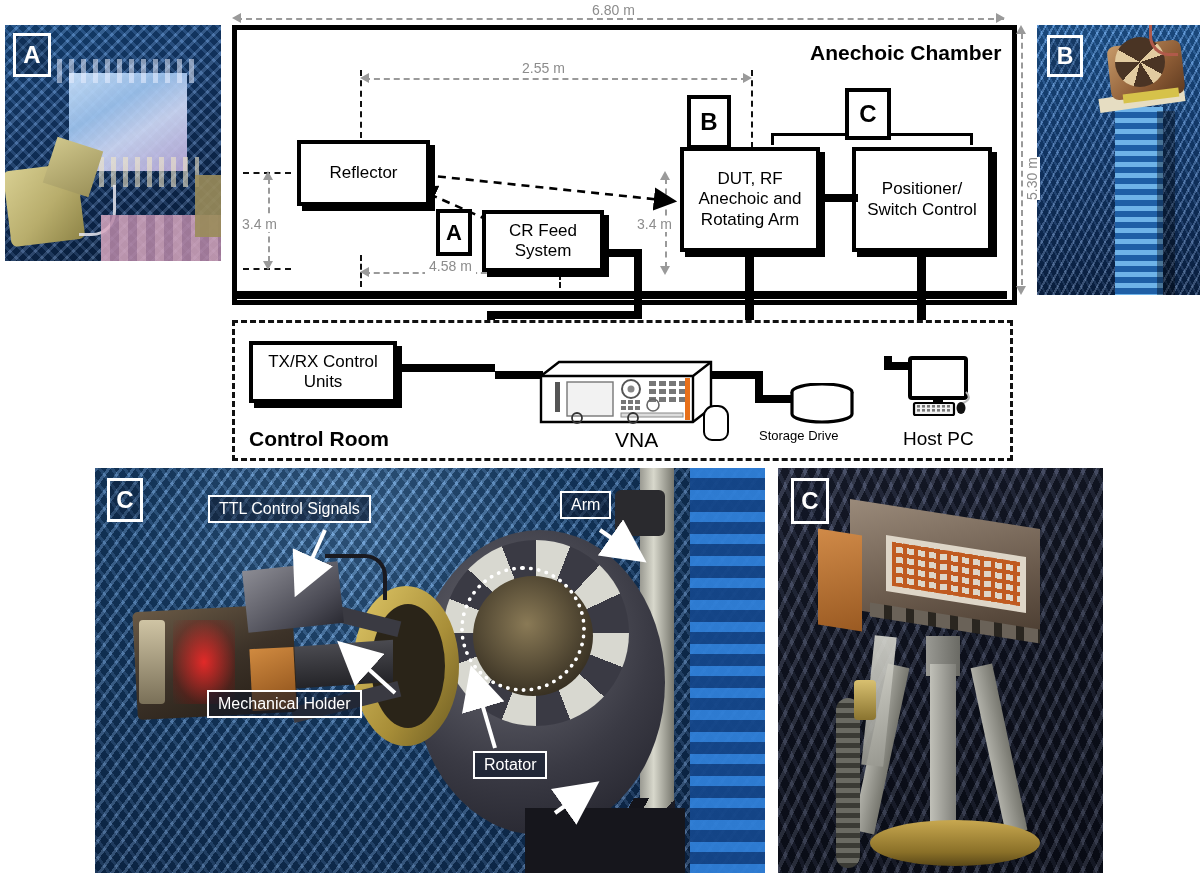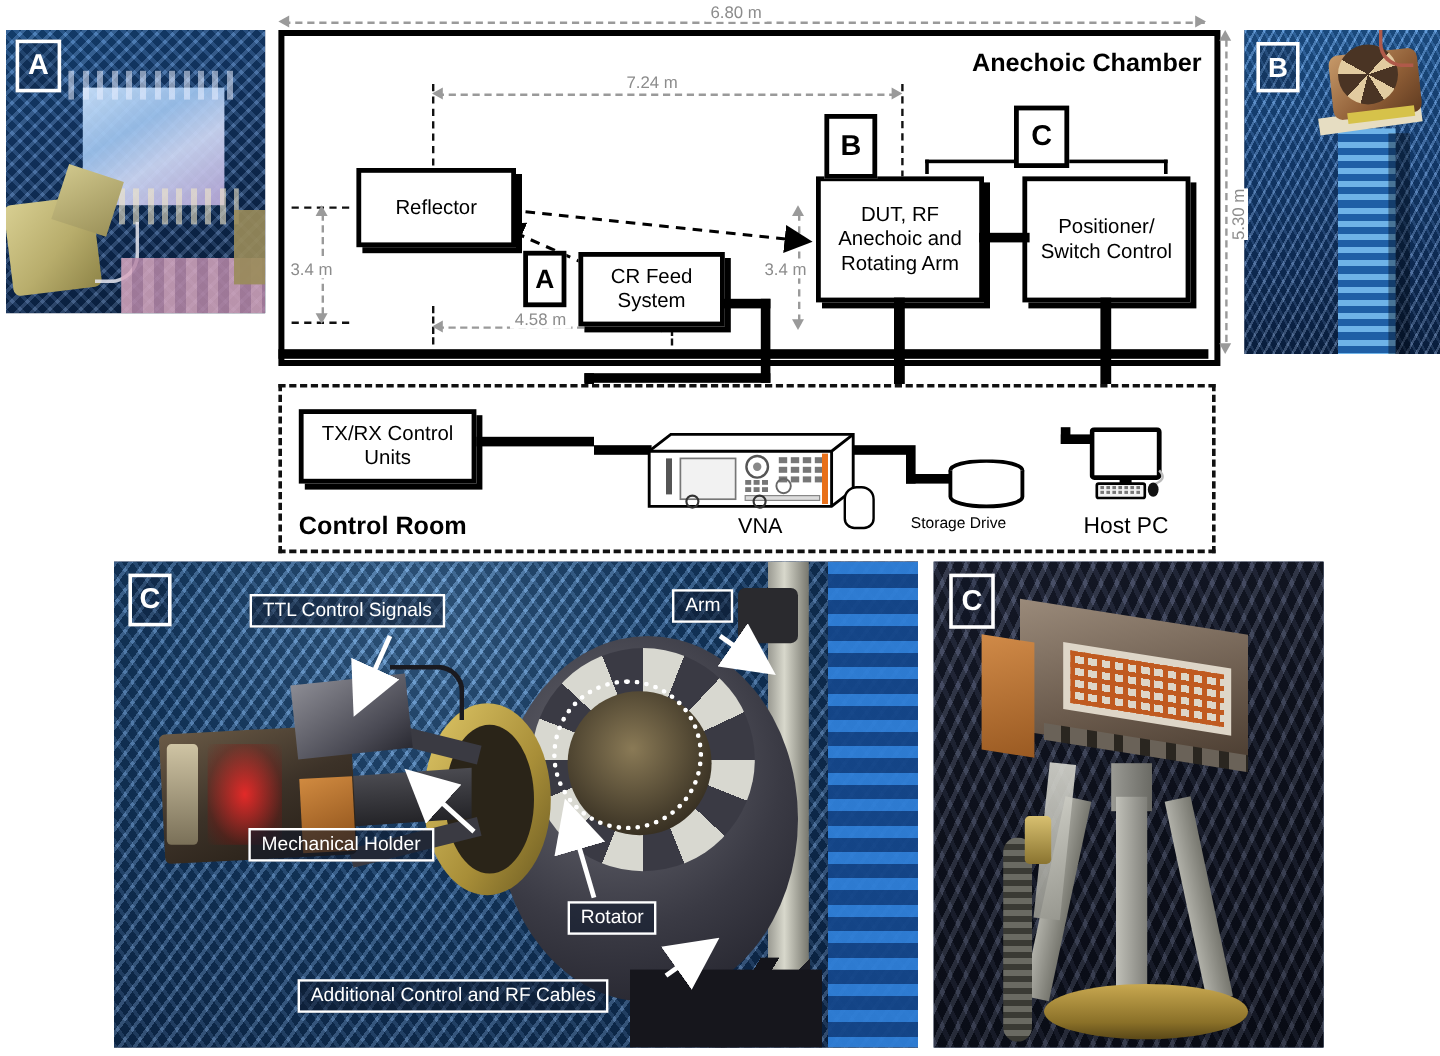--- a/index.html
+++ b/index.html
@@ -115,21 +115,21 @@
 <div class="dimlineV" style="left:1021px;top:33px;height:252px;"></div>
 <div class="abs" style="left:1016px;top:25px;width:0;height:0;border-left:5px solid transparent;border-right:5px solid transparent;border-bottom:9px solid #9a9a9a;"></div>
 <div class="abs" style="left:1016px;top:286px;width:0;height:0;border-left:5px solid transparent;border-right:5px solid transparent;border-top:9px solid #9a9a9a;"></div>
 <div class="dimtextV" style="left:1024px;top:200px;">5.30 m</div>
 
 <div class="tick" style="left:360px;top:70px;height:68px;"></div>
 <div class="tick" style="left:751px;top:70px;height:78px;"></div>
 <div class="dimline" style="left:364px;top:78px;width:383px;"></div>
 <div class="abs" style="left:360px;top:73px;width:0;height:0;border-top:5px solid transparent;border-bottom:5px solid transparent;border-right:9px solid #9a9a9a;"></div>
 <div class="abs" style="left:743px;top:73px;width:0;height:0;border-top:5px solid transparent;border-bottom:5px solid transparent;border-left:9px solid #9a9a9a;"></div>
-<div class="dimtext" style="left:518px;top:60px;">7.24 m</div>
+<div class="dimtext" style="left:518px;top:60px;">2.55 m</div>
 
 <div class="tickH" style="left:243px;top:172px;width:48px;"></div>
 <div class="tickH" style="left:243px;top:268px;width:48px;"></div>
 <div class="dimlineV" style="left:268px;top:178px;height:84px;"></div>
 <div class="abs" style="left:263px;top:171px;width:0;height:0;border-left:5px solid transparent;border-right:5px solid transparent;border-bottom:9px solid #9a9a9a;"></div>
 <div class="abs" style="left:263px;top:261px;width:0;height:0;border-left:5px solid transparent;border-right:5px solid transparent;border-top:9px solid #9a9a9a;"></div>
 <div class="dimtext" style="left:238px;top:216px;">3.4 m</div>
 
 <div class="dimlineV" style="left:665px;top:178px;height:90px;"></div>
 <div class="abs" style="left:660px;top:171px;width:0;height:0;border-left:5px solid transparent;border-right:5px solid transparent;border-bottom:9px solid #9a9a9a;"></div>
@@ -226,21 +226,21 @@
         <rect x="102" y="50" width="5" height="4"></rect>
     </g>
     <circle cx="120" cy="49" r="6" fill="none" stroke="#666" stroke-width="1.6"></circle>
     <rect x="88" y="57" width="62" height="4" fill="#ddd" stroke="#888" stroke-width="1"></rect>
     <rect x="152" y="22" width="5" height="42" fill="#E8701A"></rect>
     <circle cx="44" cy="62" r="5" fill="none" stroke="#333" stroke-width="1.8"></circle>
     <circle cx="100" cy="62" r="5" fill="none" stroke="#333" stroke-width="1.8"></circle>
   </svg>
 </div>
 <div class="abs" style="left:703px;top:405px;width:22px;height:32px;border:2.6px solid #000;border-radius:11px 11px 9px 9px;background:#fff;"></div>
-<div class="caplabel" style="left:615px;top:428px;font-size:18px;">VNA</div>
+<div class="caplabel" style="left:615px;top:428px;font-size:21px;">VNA</div>
 
 <div class="wire" style="left:711px;top:371px;width:44px;height:8px;"></div>
 <div class="wire" style="left:755px;top:371px;width:8px;height:32px;"></div>
 <div class="wire" style="left:755px;top:395px;width:42px;height:8px;"></div>
 
 <div class="abs" style="left:789px;top:383px;width:66px;height:42px;">
   <svg width="66" height="42">
     <ellipse cx="33" cy="9" rx="30" ry="8" fill="#fff" stroke="#000" stroke-width="3.2"></ellipse>
     <path d="M3,9 L3,31 A30,8 0 0 0 63,31 L63,9" fill="#fff" stroke="#000" stroke-width="3.2"></path>
   </svg>
@@ -341,21 +341,20 @@
     <line x1="230" y1="62" x2="203" y2="122" stroke="#fff" stroke-width="4" marker-end="url(#wah)"></line>
     <line x1="505" y1="62" x2="545" y2="90" stroke="#fff" stroke-width="4" marker-end="url(#wah)"></line>
     <line x1="300" y1="225" x2="248" y2="178" stroke="#fff" stroke-width="4" marker-end="url(#wah)"></line>
     <line x1="400" y1="280" x2="378" y2="205" stroke="#fff" stroke-width="4" marker-end="url(#wah)"></line>
     <line x1="460" y1="345" x2="498" y2="318" stroke="#fff" stroke-width="4" marker-end="url(#wah)"></line>
   </svg>
 
   <div class="callout" style="left:465px;top:23px;">Arm</div>
   <div class="callout" style="left:112px;top:222px;text-align:right;">Mechanical Holder</div>
   <div class="callout" style="left:378px;top:283px;">Rotator</div>
-  <div class="callout" style="left:153px;top:348px;">Additional Control and RF Cables</div>
 </div>
 
 <div class="photo" style="left:778px;top:468px;width:325px;height:405px;">
   <div class="foam foamD"></div>
 
   <div class="abs" style="left:72px;top:46px;width:190px;height:110px;
               background:linear-gradient(160deg,#9a8a7a 0%,#6a5a4c 60%,#4a3c30 100%);transform:skewY(9deg);"></div>
   <div class="abs" style="left:40px;top:64px;width:44px;height:96px;
               background:linear-gradient(160deg,#d08a48 0%,#9a5a22 100%);transform:skewY(9deg);"></div>
   <div class="abs" style="left:108px;top:78px;width:140px;height:56px;background:#ded6c8;transform:skewY(9deg);"></div>

